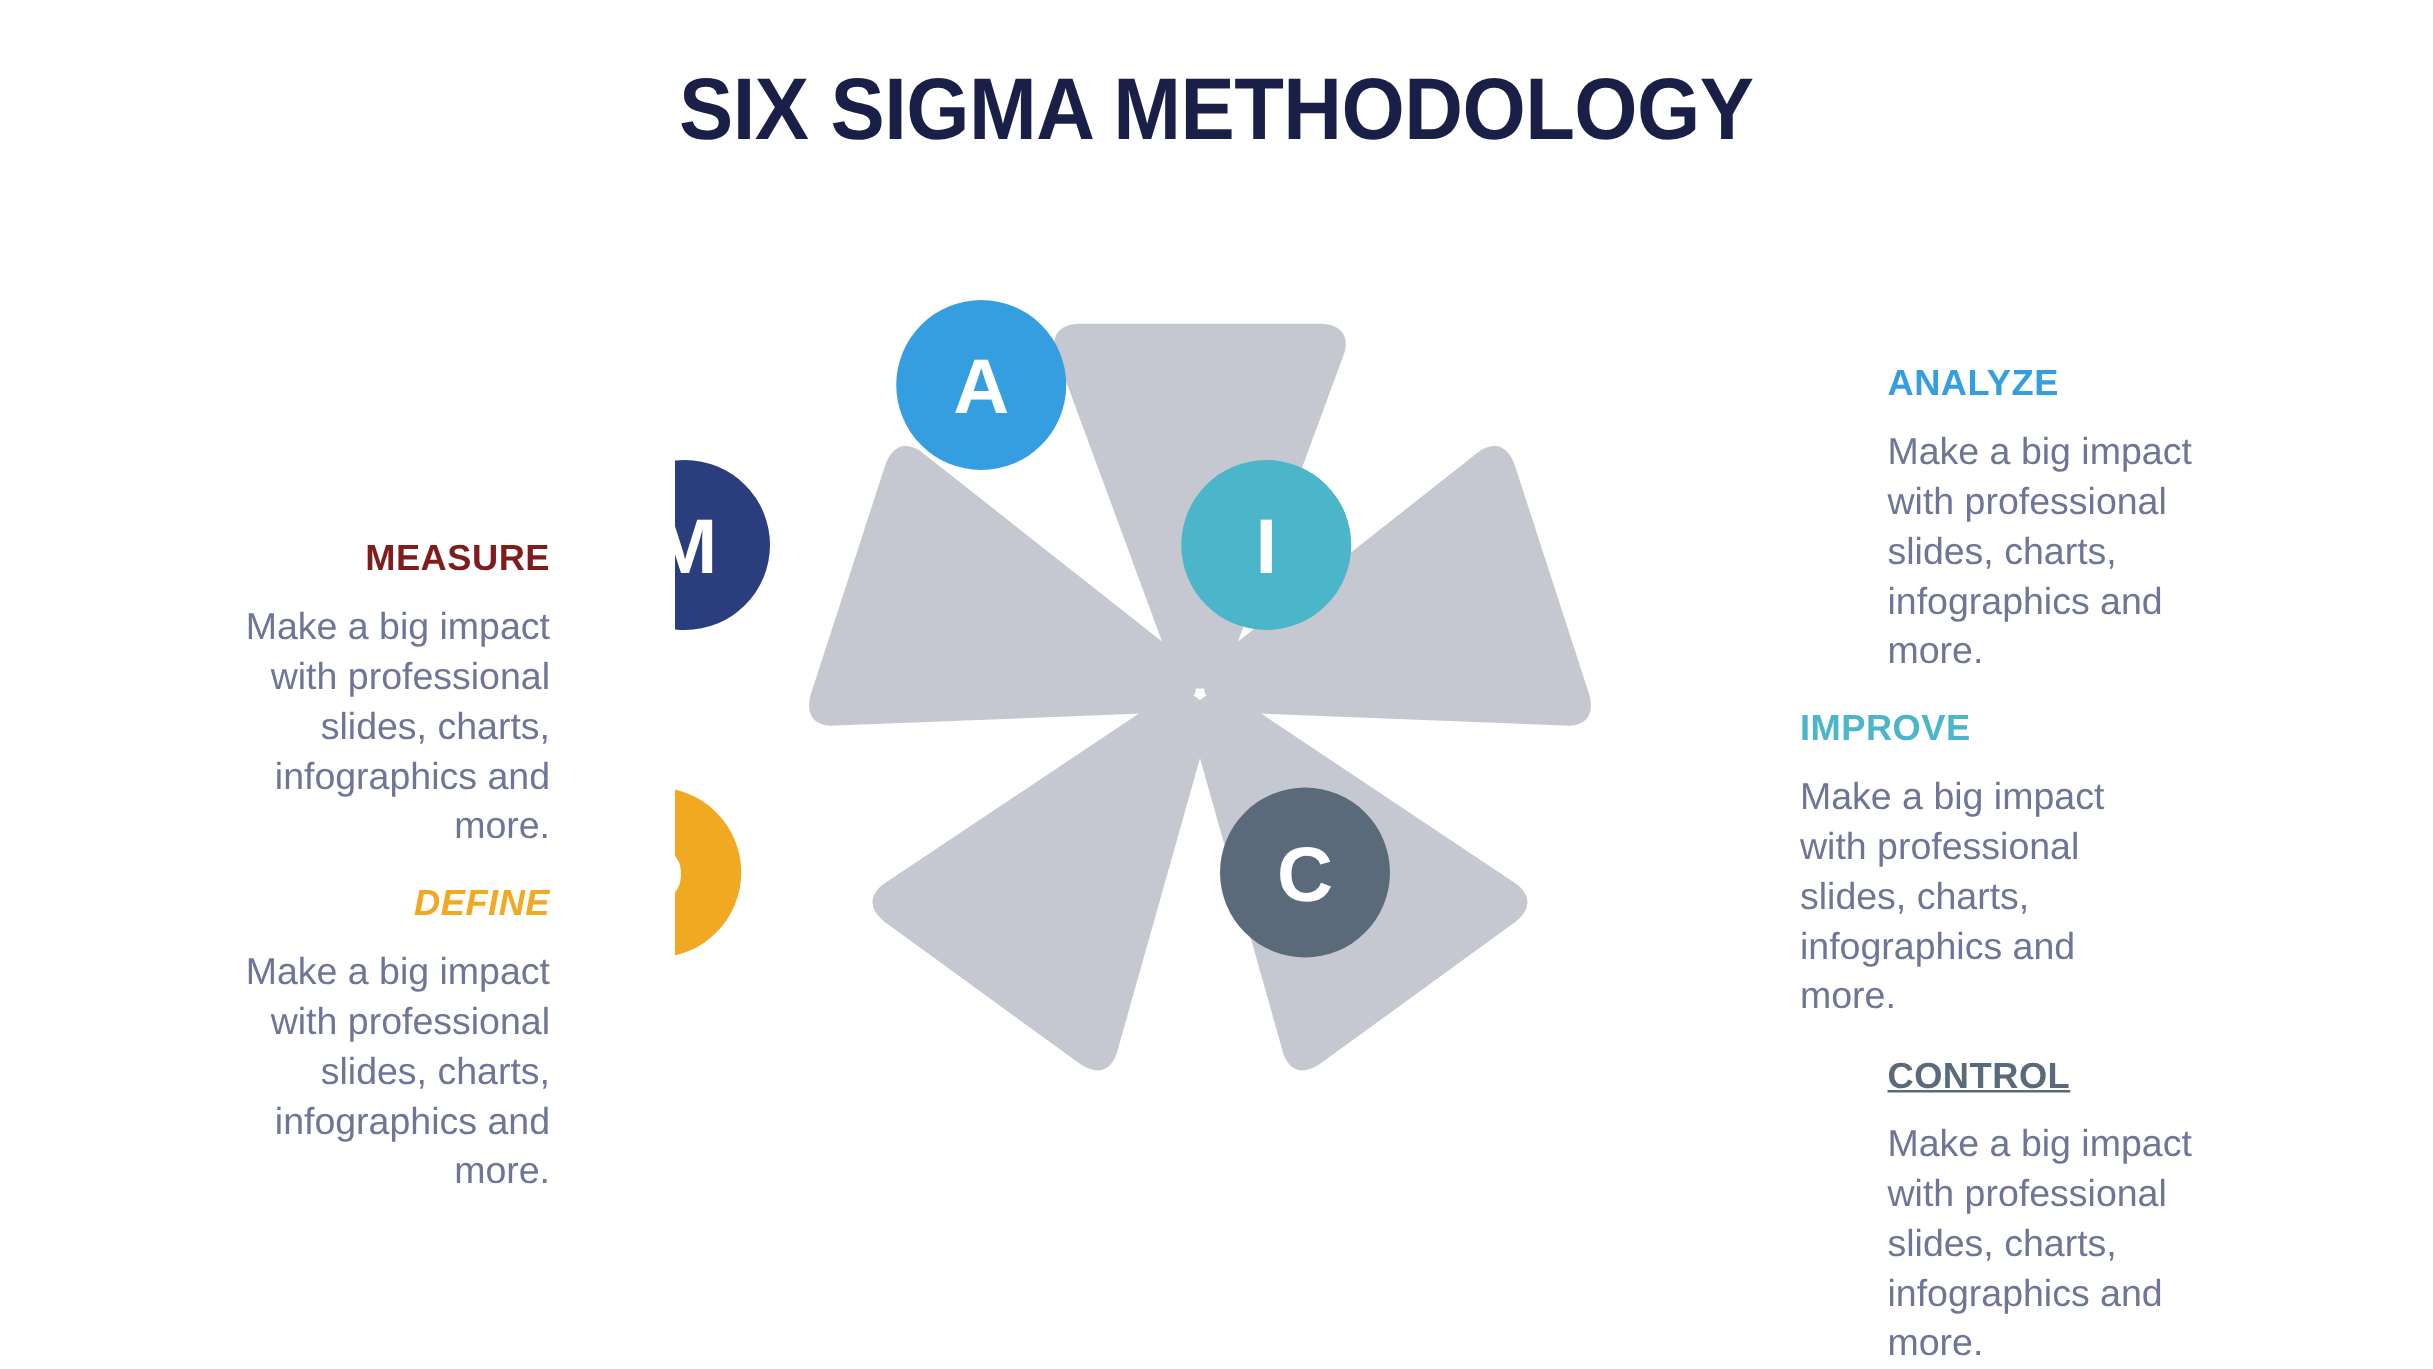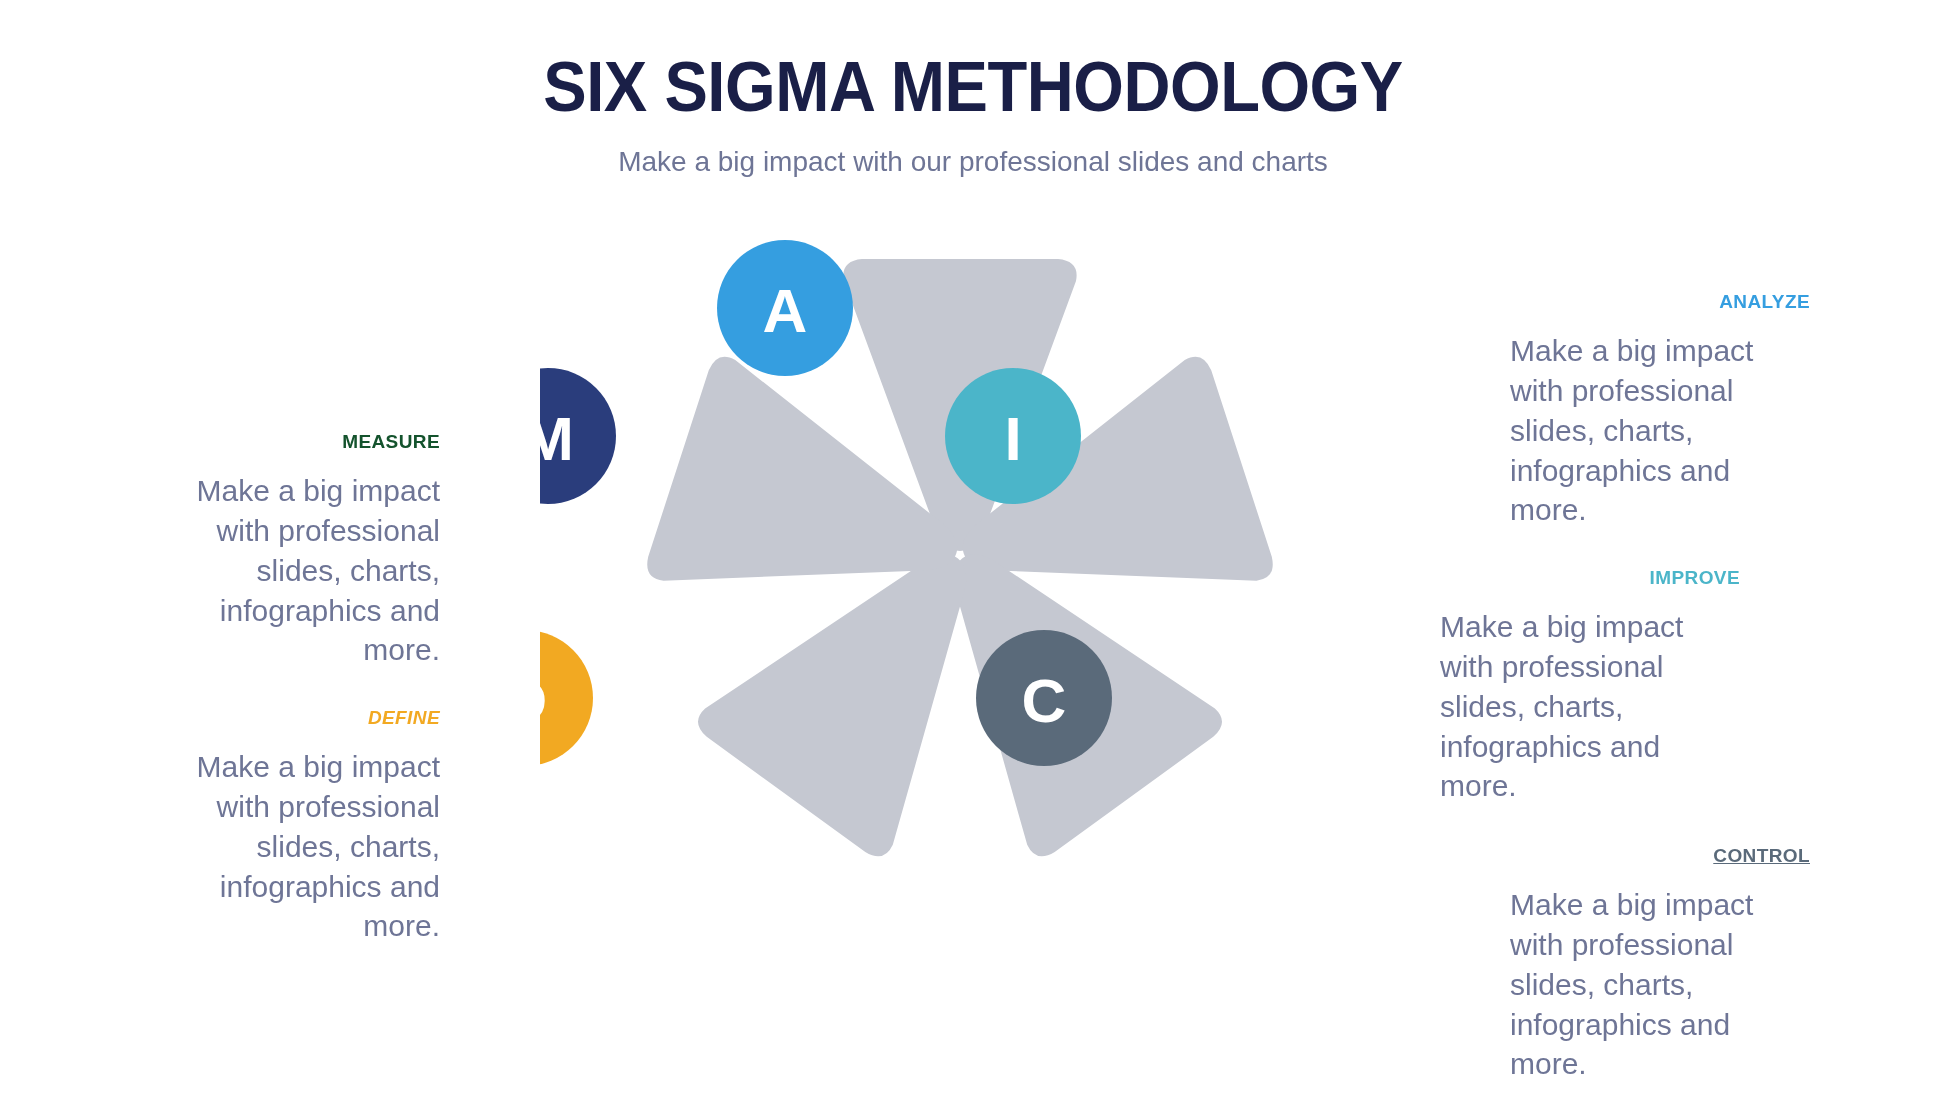--- a/index.html
+++ b/index.html
@@ -75,27 +75,26 @@
     dominant-baseline: central;
   }
 
   
   .block { position: absolute; width: 300px; }
 
   .block-left  { text-align: right; }
   .block-right { text-align: left;  }
 
   .block-heading {
-    font-size: 19px;
+    font-size: 29px;
     font-weight: 700;
     letter-spacing: 0.4px;
     line-height: 1.1;
     margin-bottom: 18px;
     white-space: nowrap;
-    text-align: right;
   }
 
   .block-body {
     font-size: 30px;
     font-weight: 400;
     color: #6e7596;
     line-height: 1.33;
   }
 
   
@@ -107,21 +106,20 @@
   #block-improve { left: 1440px; top: 568px; }
   #block-control { left: 1510px; top: 846px; }
 </style>
 </head>
 <body>
 
 <div class="slide">
 
   <div class="header">
     <div class="page-title">SIX SIGMA METHODOLOGY</div>
-    <div class="page-subtitle">Make a big impact with our professional slides and charts</div>
   </div>
 
   <div class="diagram">
     <svg viewBox="0 0 840 820" xmlns="http://www.w3.org/2000/svg">
 
       <g>
         <path class="petal" d="M 304 56
                  Q 300 36 322 34
                  L 518 34
                  Q 540 36 536 56
@@ -197,21 +195,21 @@
 
       <g>
         <circle class="node-circle" cx="504" cy="473" r="68" fill="#5a6a7a"></circle>
         <text class="node-letter" x="504" y="475">C</text>
       </g>
 
     </svg>
   </div>
 
   <div class="block block-left" id="block-measure">
-    <div class="block-heading" style="color:#14532d;">MEASURE</div>
+    <div class="block-heading" style="color:#7f1d1d;">MEASURE</div>
     <div class="block-body">Make a big impact with professional slides, charts, infographics and more.</div>
   </div>
 
   <div class="block block-left" id="block-define">
     <div class="block-heading" style="color:#f2a922;font-style:italic;">DEFINE</div>
     <div class="block-body">Make a big impact with professional slides, charts, infographics and more.</div>
   </div>
 
   <div class="block block-right" id="block-analyze">
     <div class="block-heading" style="color:#359ee0;">ANALYZE</div>

